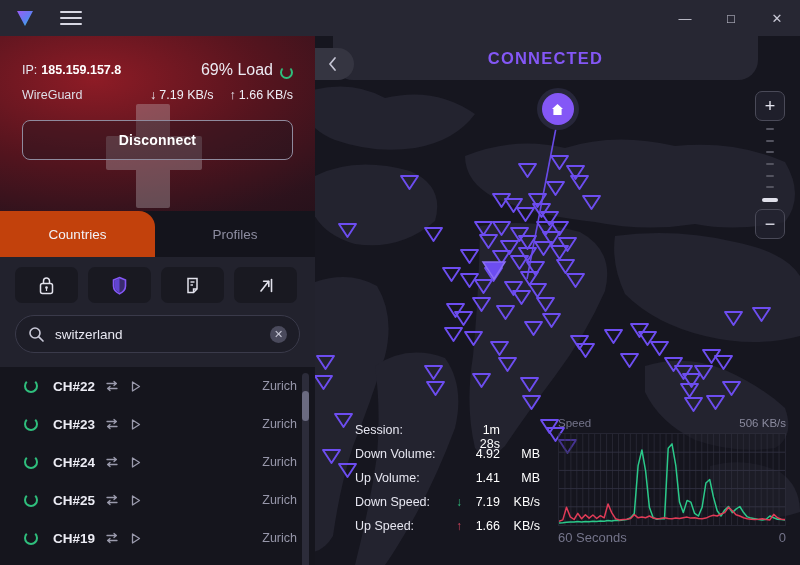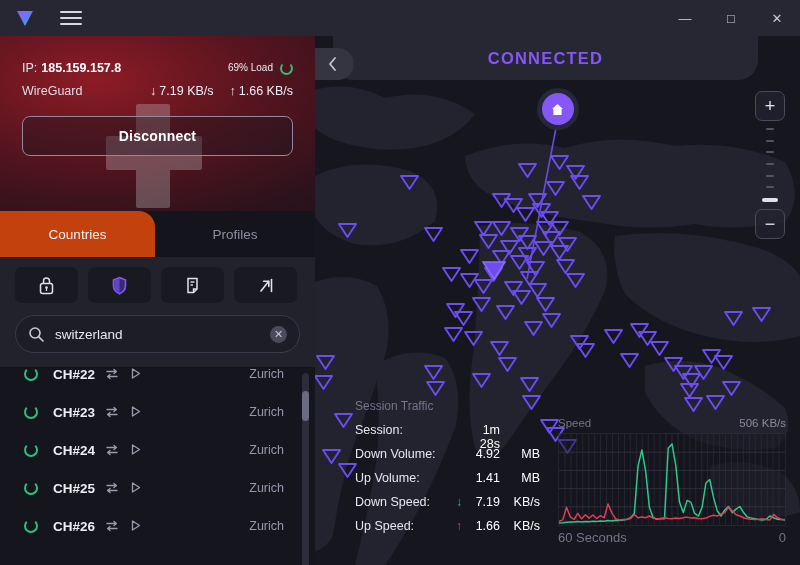--- a/index.html
+++ b/index.html
@@ -51,21 +51,21 @@
   .flagcross { position: absolute; left: 96px; top: 64px; width: 118px; height: 112px; opacity: .30; }
   .flagcross::before, .flagcross::after { content:''; position:absolute; background:#cfcfd4; border-radius:2px; }
   .flagcross::before { left: 40px; top: 4px; width: 34px; height: 104px; }
   .flagcross::after  { left: 10px; top: 36px; width: 96px; height: 34px; }
   .cp-inner { position: relative; z-index: 2; padding: 16px 22px 0 22px; }
   .cp-title { font-size: 14.5px; color: #efeff6; letter-spacing: .2px; }
   .cp-title .sep { color: #c9bcc4; margin: 0 2px; }
   .cp-row { display: flex; align-items: center; margin-top: 9px; font-size: 12.5px; color: #e2e2ec; }
   .cp-ip-label { color: #e5e5ee; }
   .cp-ip-val { font-weight: bold; color: #ffffff; margin-left: 4px; }
-  .cp-load { margin-left: auto; display: flex; align-items: flex-start; gap: 7px; font-size: 10px; color: #eceaf2; }
+  .cp-load { margin-left: auto; display: flex; align-items: flex-end; gap: 7px; font-size: 16px; color: #eceaf2; }
   .loadring { width: 13px; height: 13px; border-radius: 50%; border: 2px solid #2fbf7d; border-top-color: transparent; }
   .cp-proto { font-size: 12.5px; color: #dfdfe9; }
   .cp-speeds { margin-left: auto; display: flex; gap: 16px; font-size: 12.5px; color: #eeeef6; }
   .cp-speeds span.arr { margin-right: 3px; color: #e8e8f0; }
   .disconnect {
     position: relative; z-index: 2;
     margin: 18px 22px 0 22px;
     height: 40px; border-radius: 8px;
     border: 1px solid #8f8a9d;
     background: rgba(30,22,32,0.40);
@@ -91,21 +91,21 @@
   .searchbox { height: 38px; border-radius: 19px; border: 1px solid #3a3a4a; background: #1d1d27;
     display: flex; align-items: center; padding: 0 12px; }
   .searchbox input { flex: 1; background: transparent; border: none; outline: none;
     color: #e8e8f2; font-size: 13.5px; font-family: "Liberation Sans", sans-serif; margin-left: 10px; }
   .searchbox input::placeholder { color: #6e6e82; }
   .clearbtn { width: 17px; height: 17px; border-radius: 50%; background: #4a4a5c; color: #c8c8d6;
     font-size: 11px; display: flex; align-items: center; justify-content: center; cursor: pointer; }
 
   
   .serverlist { position: relative; background: #15151d; height: 210px; overflow: hidden; }
-  .srow { display: flex; align-items: flex-start; height: 38px; padding: 0 31px 0 24px; cursor: pointer; }
+  .srow { display: flex; align-items: center; height: 38px; padding: 0 18px 0 24px; cursor: pointer; }
   .sring { width: 14px; height: 14px; border-radius: 50%; border: 2px solid #2fbf7d; border-top-color: transparent; flex: 0 0 auto; }
   .sname { margin-left: 15px; font-size: 13.5px; color: #ececf4; font-weight: bold; }
   .sicon { margin-left: 10px; color: #9a9aac; display: flex; align-items: center; }
   .scity { margin-left: auto; font-size: 12.5px; color: #9797aa; }
   .scrollbar { position: absolute; right: 6px; top: 6px; width: 7px; height: 196px;
     background: #2c2c3a; border-radius: 4px; cursor: pointer; }
   .scrollthumb { position: absolute; top: 18px; left: 0; width: 7px; height: 30px;
     background: #6a6a80; border-radius: 4px; }
 
   
@@ -323,21 +323,20 @@
         <div class="ztick"></div>
         <div class="ztick"></div>
         <div class="ztick"></div>
         <div class="ztick"></div>
         <div class="zhandle"></div>
       </div>
       <div class="zbtn">−</div>
     </div>
 
     <div class="traffic">
-      <div class="traffic-title">Session Traffic</div>
       <div id="traffic-rows">
           <div class="trow">
             <span class="tlabel">Session:</span>
             <span class="tarrow"></span>
             <span class="tval">1m 28s</span>
             <span class="tunit"></span>
           </div>
           <div class="trow">
             <span class="tlabel">Down Volume:</span>
             <span class="tarrow"></span>
@@ -561,21 +560,21 @@
             </span>
             <span class="sicon">
               <svg width="13" height="13" viewBox="0 0 13 13">
                 <path d="M3.5 2 L10.5 6.5 L3.5 11 Z" fill="none" stroke="#9a9aac" stroke-width="1.3" stroke-linejoin="round"></path>
               </svg>
             </span>
             <span class="scity">Zurich</span>
           </div>
           <div class="srow">
             <span class="sring"></span>
-            <span class="sname">CH#26</span>
+            <span class="sname">CH#19</span>
             <span class="sicon">
               <svg width="14" height="14" viewBox="0 0 14 14">
                 <path d="M2 4.5 L11 4.5 M9 2.5 L11.4 4.5 L9 6.5" stroke="#9a9aac" stroke-width="1.3" fill="none" stroke-linecap="round" stroke-linejoin="round"></path>
                 <path d="M12 9.5 L3 9.5 M5 7.5 L2.6 9.5 L5 11.5" stroke="#9a9aac" stroke-width="1.3" fill="none" stroke-linecap="round" stroke-linejoin="round"></path>
               </svg>
             </span>
             <span class="sicon">
               <svg width="13" height="13" viewBox="0 0 13 13">
                 <path d="M3.5 2 L10.5 6.5 L3.5 11 Z" fill="none" stroke="#9a9aac" stroke-width="1.3" stroke-linejoin="round"></path>
               </svg>

